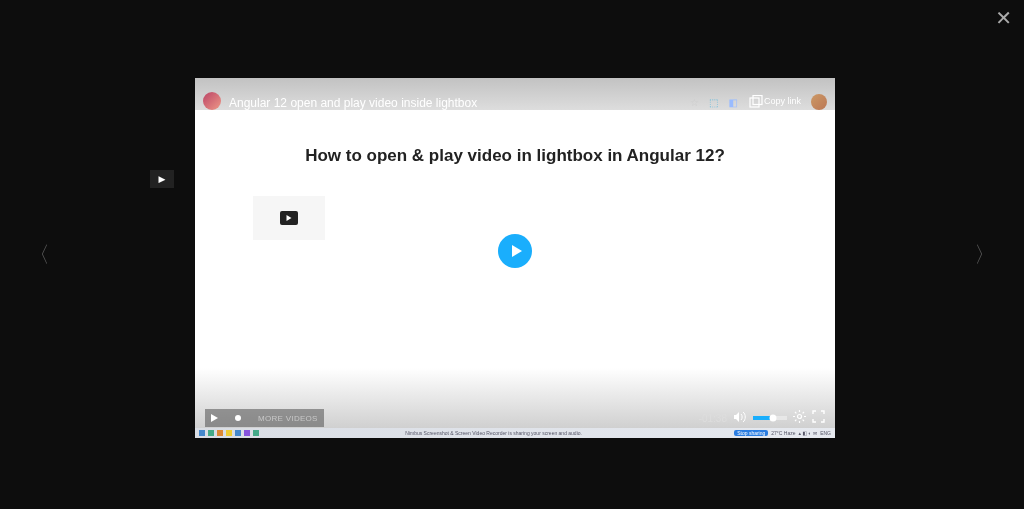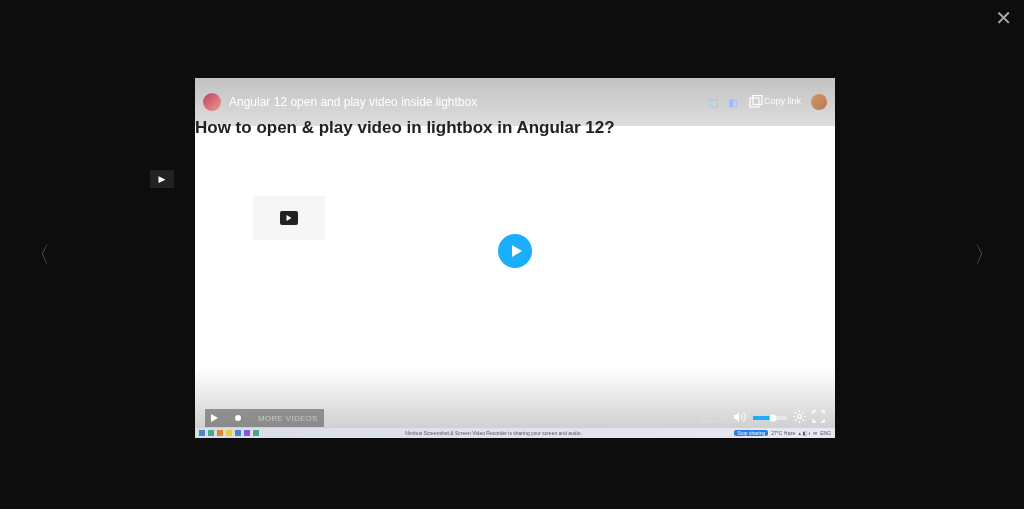--- a/index.html
+++ b/index.html
@@ -54,24 +54,24 @@
     height: 360px;
     background: #fff;
     display: flex;
     flex-direction: column;
     box-shadow: 0 0 0 1px rgba(0,0,0,.05);
   }
   
   .player-titlebar {
     position: absolute;
     left: 0; top: 0; right: 0;
-    height: 48px;
+    height: 32px;
     background: linear-gradient(to bottom, rgba(120,120,120,.45), rgba(120,120,120,.25));
     display: flex;
-    align-items: center;
+    align-items: flex-end;
     padding: 0 8px;
     gap: 8px;
     color: #fff;
   }
   .channel-avatar {
     width: 18px; height: 18px;
     border-radius: 50%;
     background: linear-gradient(135deg,#b46,#e98);
     flex: 0 0 auto;
   }
@@ -89,22 +89,22 @@
   }
   .titlebar-right svg { display:block; }
   .copy-label { font-size: 9px; margin-top: -2px; }
   .copy-wrap { display:flex; flex-direction:row; align-items:center; }
   
   .video-content {
     flex: 1 1 auto;
     position: relative;
     display: flex;
     flex-direction: column;
-    align-items: flex-start;
-    padding-top: 22px;
+    align-items: center;
+    padding-top: 50px;
   }
   .video-headline {
     font-size: 17px;
     font-weight: 600;
     color: #222;
     margin-top: 18px;
   }
   .small-thumb {
     position: absolute;
     left: 58px;

